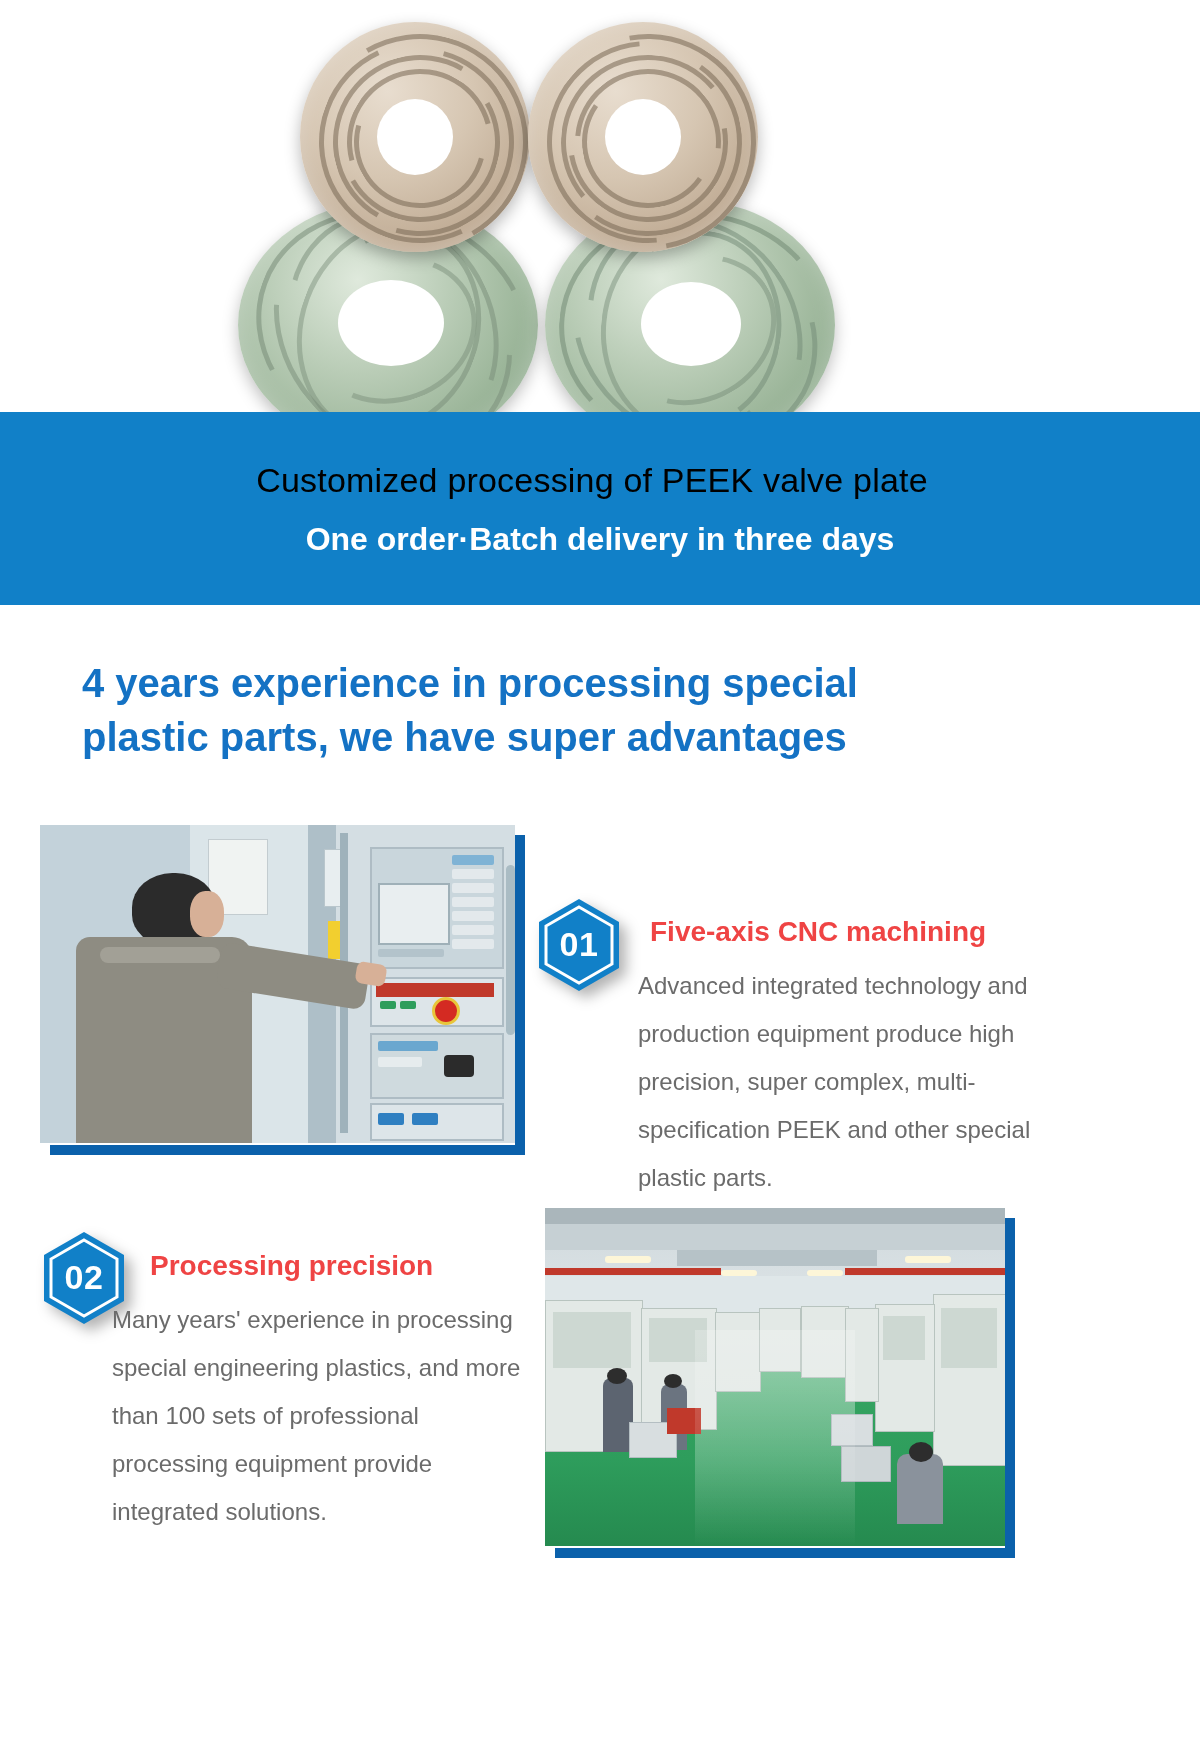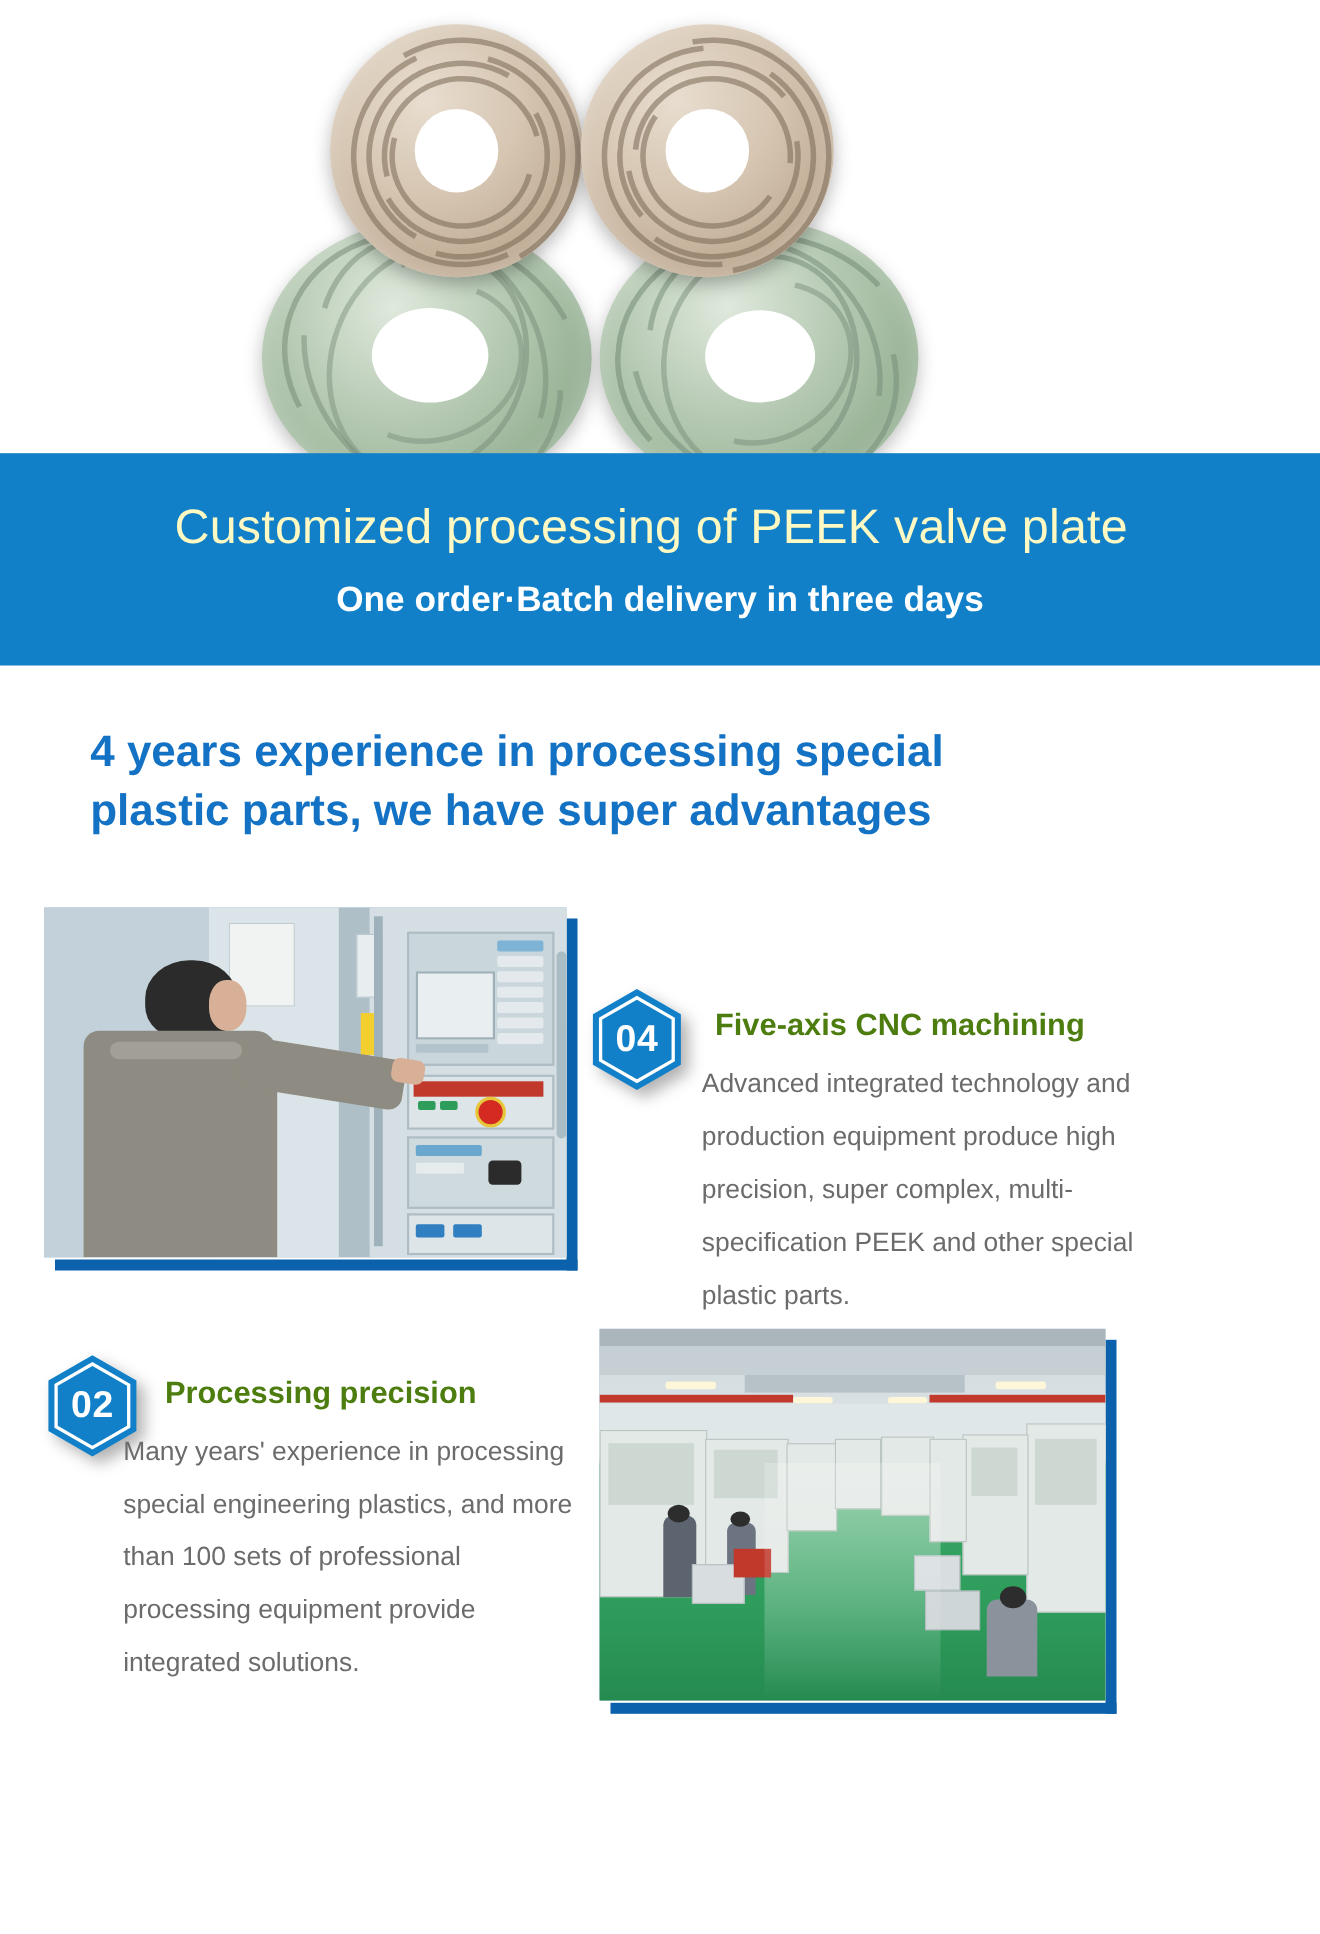--- a/index.html
+++ b/index.html
@@ -38,21 +38,21 @@
   .arc{position:absolute;border-radius:50%;border:4px solid rgba(120,105,85,.55);
        border-left-color:transparent;border-bottom-color:transparent;}
 
   
   .banner{
     position:absolute;left:0;top:412px;width:1200px;height:193px;
     background:#1180c8;display:flex;flex-direction:column;
     align-items:center;justify-content:center;
   }
   .banner-title{
-    color:#fef9c3;font-size:44px;font-weight:400;letter-spacing:.2px;
+    color:#000000;font-size:34px;font-weight:400;letter-spacing:.2px;
     line-height:1;margin:0 16px 26px 0;white-space:nowrap;
   }
   .banner-sub{
     color:#ffffff;font-size:32px;font-weight:700;line-height:1;margin:0;white-space:nowrap;
   }
 
   
   .headline{
     position:absolute;left:82px;top:657px;width:1000px;
     color:#1472c4;font-size:40px;font-weight:bold;line-height:1.34;
@@ -66,21 +66,21 @@
   .photo{position:absolute;left:0;top:0;overflow:hidden;background:#9db4c4;}
 
   .badge{position:absolute;width:88px;height:96px;}
   .hexwrap{position:absolute;inset:0;filter:drop-shadow(7px 7px 7px rgba(0,0,0,.30));}
   .badge-num{
     position:absolute;inset:0;display:flex;align-items:center;justify-content:center;
     color:#ffffff;font-size:34px;font-weight:bold;letter-spacing:.5px;
     padding-bottom:2px;
   }
   .feat-title{
-    position:absolute;color:#4d7c0f;font-size:28px;font-weight:bold;
+    position:absolute;color:#ef4444;font-size:28px;font-weight:bold;
     white-space:nowrap;line-height:1;
   }
   .feat-body{
     position:absolute;color:#6b6b6b;font-size:24px;line-height:48px;
   }
 
   
   #f1{left:0;top:820px;width:1200px;height:370px;}
   #f1 .photo-frame{left:40px;top:5px;width:485px;height:330px;}
   #f1 .photo{width:475px;height:318px;}
@@ -238,21 +238,21 @@
     </div>
   </div>
 
   <div class="badge">
     <div class="hexwrap">
       <svg width="88" height="96" viewBox="0 0 88 96">
         <polygon points="44,2 84,25 84,71 44,94 4,71 4,25" fill="#1180c8"></polygon>
         <polygon points="44,10 77,29 77,67 44,86 11,67 11,29" fill="none" stroke="#ffffff" stroke-width="3"></polygon>
       </svg>
     </div>
-    <div class="badge-num">04</div>
+    <div class="badge-num">01</div>
   </div>
 
   <div class="feat-title">Five-axis CNC machining</div>
   <div class="feat-body">Advanced integrated technology and production equipment produce high precision, super complex, multi-specification PEEK and other special plastic parts.</div>
 </div>
 
 <div class="feature" id="f2">
 
   <div class="photo-frame">
     <div class="accent right"></div>

